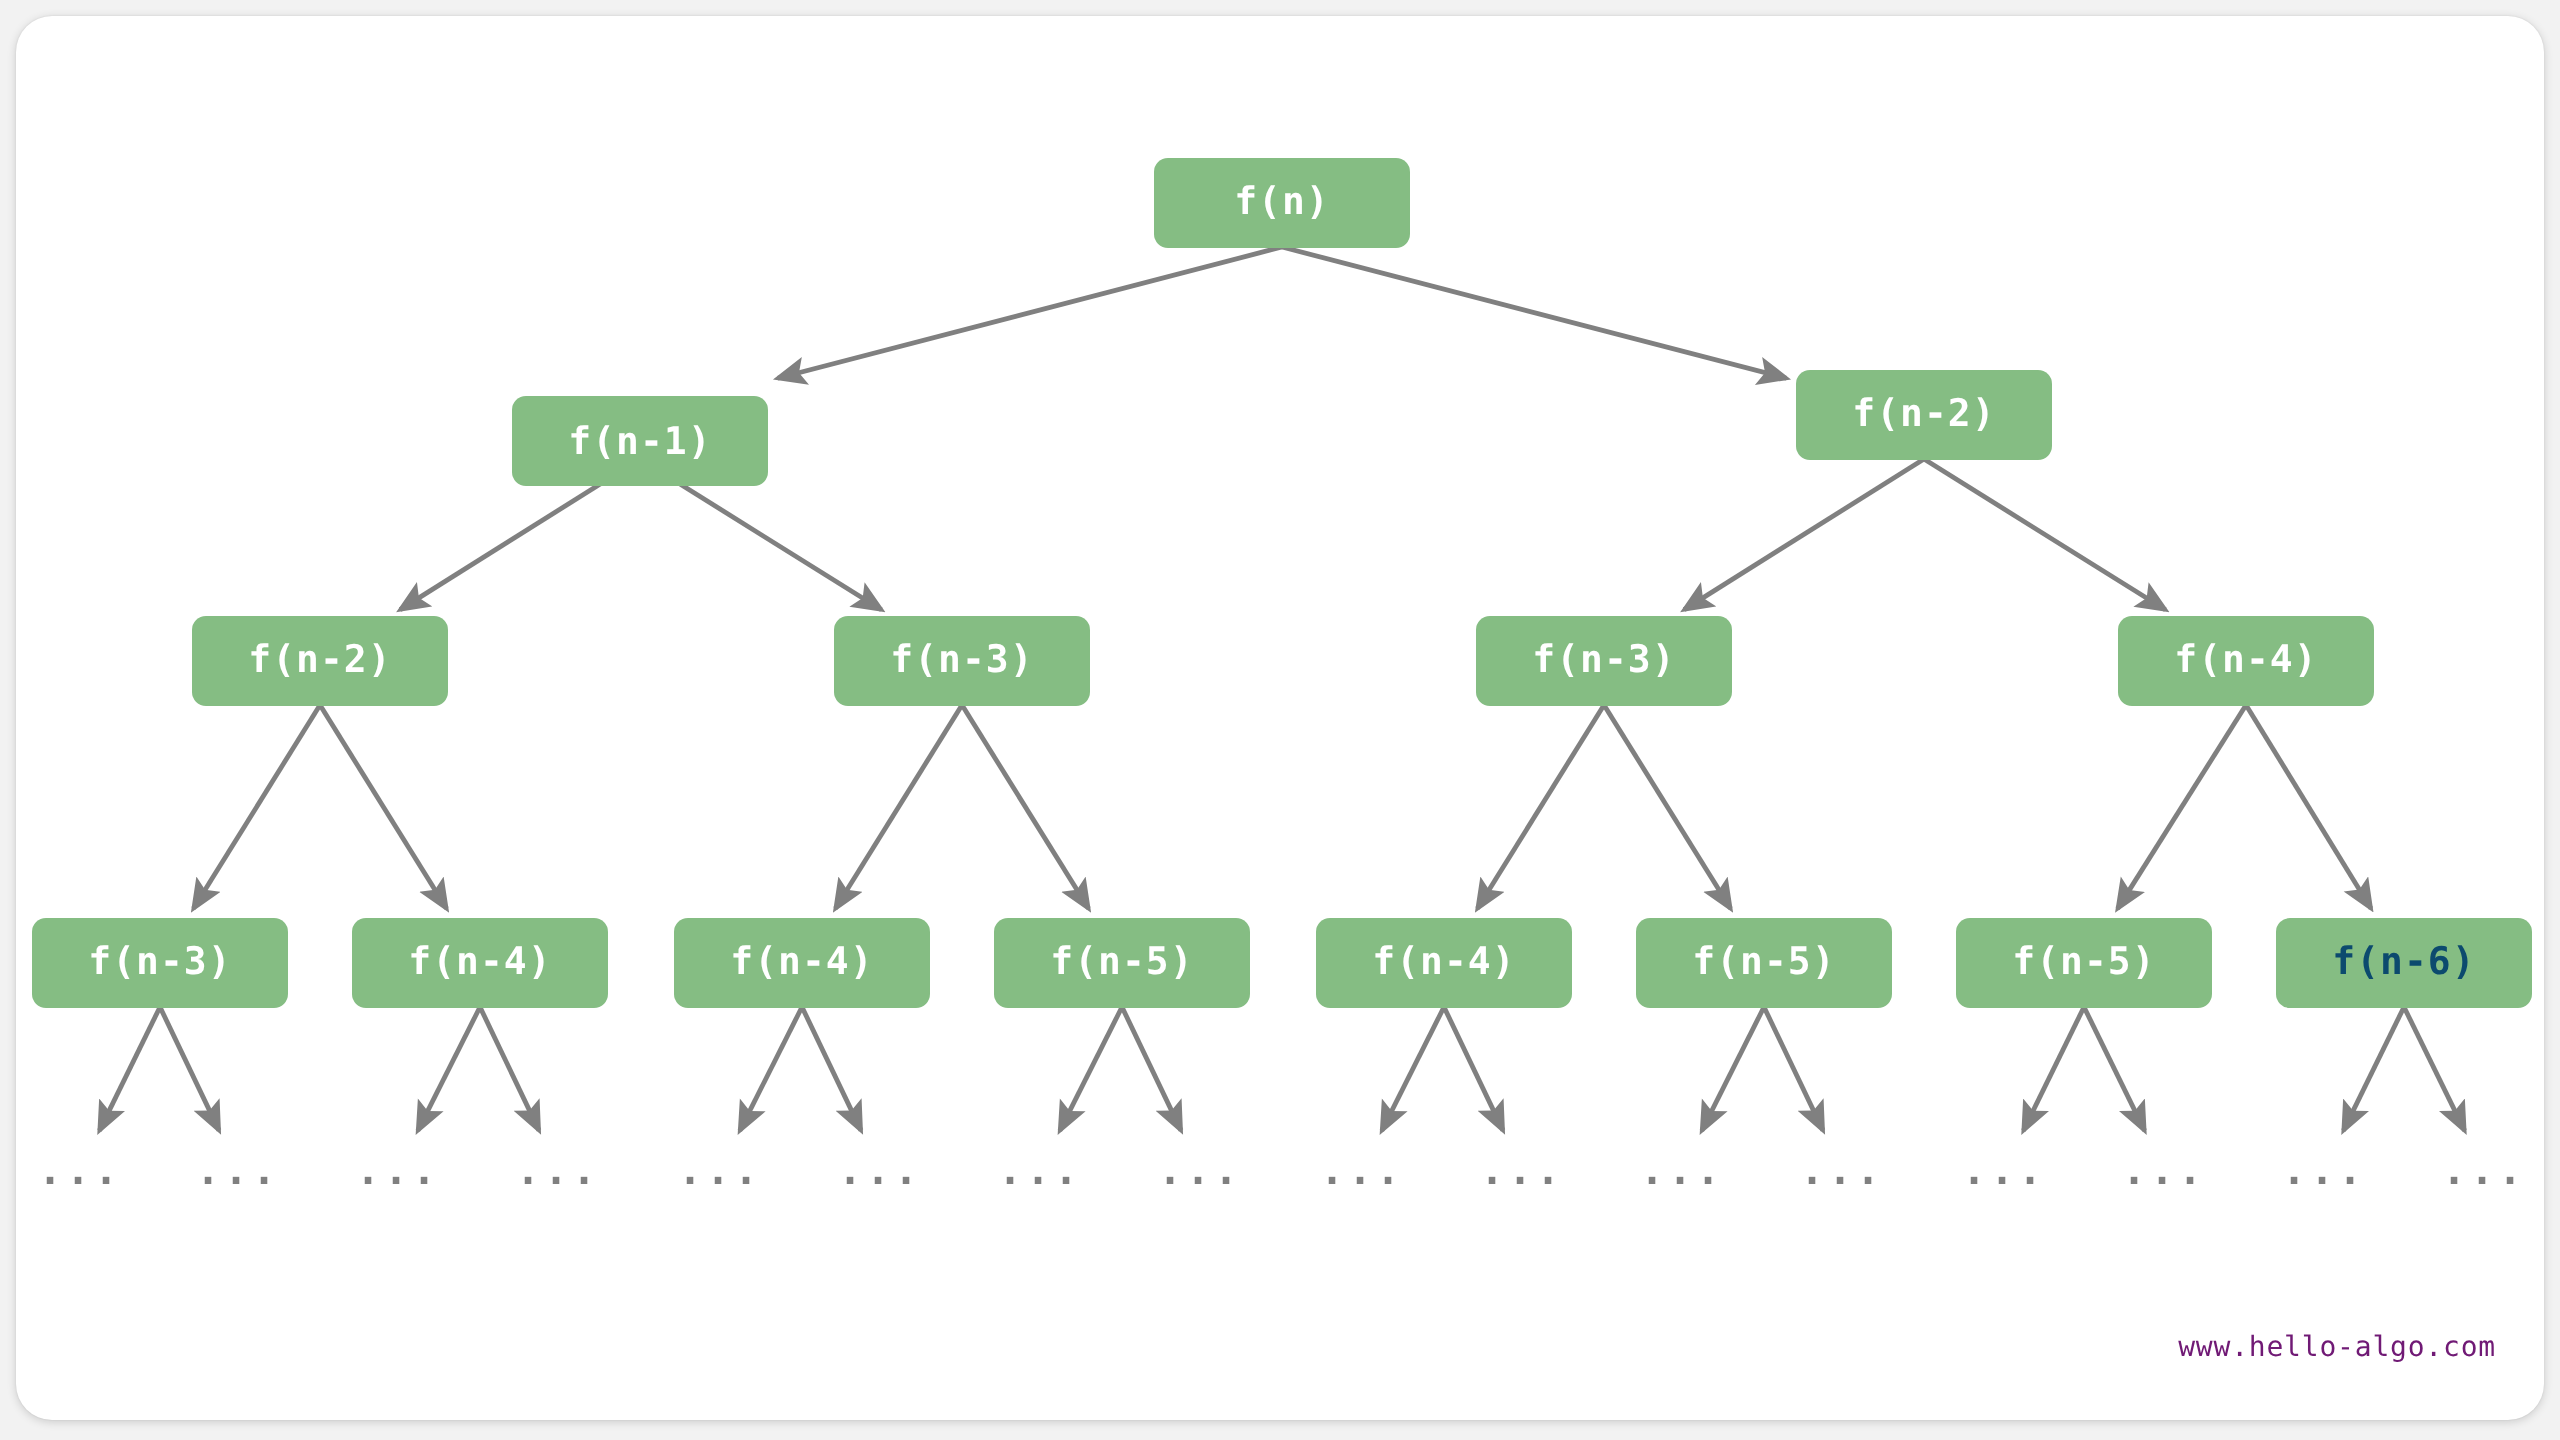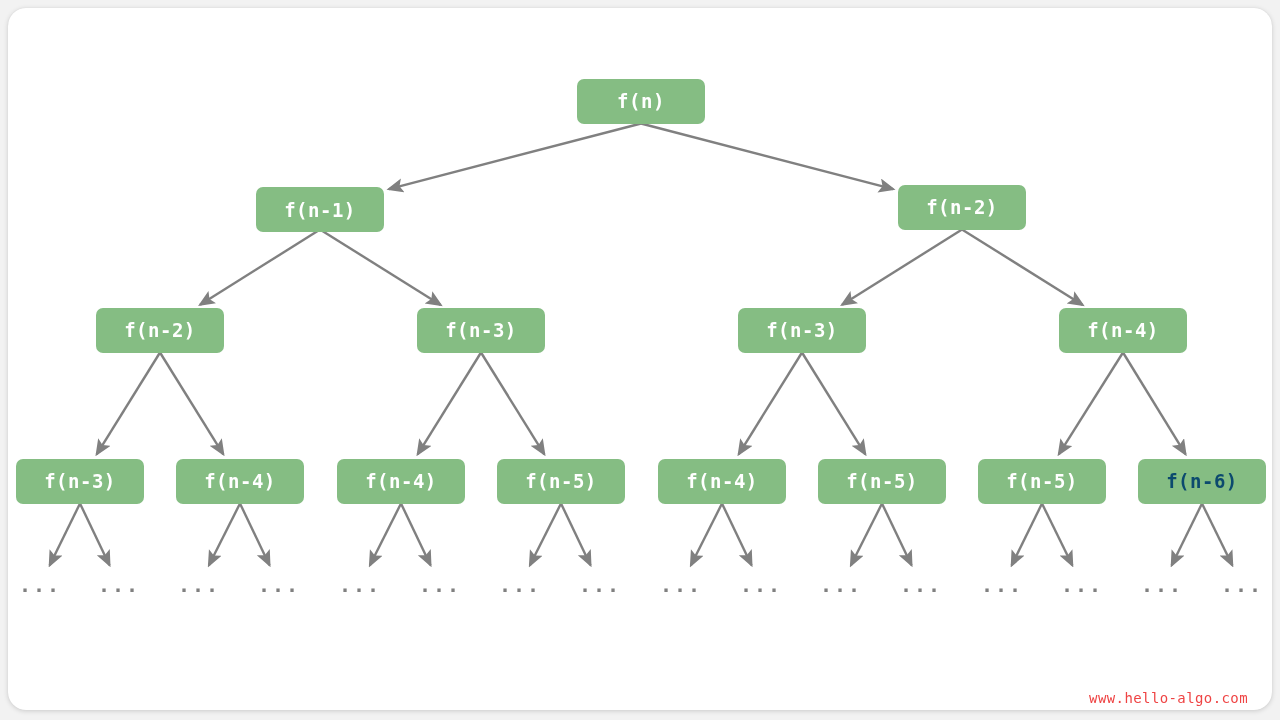--- a/index.html
+++ b/index.html
@@ -64,22 +64,22 @@
     font-size: 20px;
     font-weight: bold;
     letter-spacing: 2px;
     line-height: 1;
     transform: translate(-50%, -50%);
     user-select: none;
   }
   #watermark {
     position: absolute;
     right: 24px;
-    bottom: 4px;
-    color: #ef4444;
+    bottom: 28px;
+    color: #701a75;
     font-family: "DejaVu Sans Mono", "Liberation Mono", monospace;
     font-size: 14px;
     letter-spacing: 0.4px;
     user-select: none;
   }
 </style>
 </head>
 <body>
 
 <div id="card">
@@ -120,21 +120,21 @@
           <line x1="882.0" y1="503.5" x2="911.5" y2="565.2" stroke="#808080" stroke-width="2.4" marker-end="url(#arrowhead)"></line>
           <line x1="1042.0" y1="503.5" x2="1011.7" y2="565.3" stroke="#808080" stroke-width="2.4" marker-end="url(#arrowhead)"></line>
           <line x1="1042.0" y1="503.5" x2="1072.3" y2="565.3" stroke="#808080" stroke-width="2.4" marker-end="url(#arrowhead)"></line>
           <line x1="1202.0" y1="503.5" x2="1171.7" y2="565.3" stroke="#808080" stroke-width="2.4" marker-end="url(#arrowhead)"></line>
           <line x1="1202.0" y1="503.5" x2="1232.3" y2="565.3" stroke="#808080" stroke-width="2.4" marker-end="url(#arrowhead)"></line>
         </g>
     </svg>
 
     <div id="node-layer">
         <div class="node root" style="left: 577px; top: 78.5px; width: 128px; height: 45px; background: rgb(133, 189, 131); color: rgb(255, 255, 255);">f(n)</div>
-        <div class="node" style="left: 256px; top: 187px; width: 128px; height: 45px; background: rgb(133, 189, 131); color: rgb(255, 255, 255); text-align: right;">f(n-1)</div>
+        <div class="node" style="left: 256px; top: 198px; width: 128px; height: 45px; background: rgb(133, 189, 131); color: rgb(255, 255, 255); text-align: right;">f(n-1)</div>
         <div class="node" style="left: 898px; top: 184.5px; width: 128px; height: 45px; background: rgb(133, 189, 131); color: rgb(255, 255, 255);">f(n-2)</div>
         <div class="node" style="left: 96px; top: 307.5px; width: 128px; height: 45px; background: rgb(133, 189, 131); color: rgb(255, 255, 255);">f(n-2)</div>
         <div class="node" style="left: 417px; top: 307.5px; width: 128px; height: 45px; background: rgb(133, 189, 131); color: rgb(255, 255, 255);">f(n-3)</div>
         <div class="node" style="left: 738px; top: 307.5px; width: 128px; height: 45px; background: rgb(133, 189, 131); color: rgb(255, 255, 255);">f(n-3)</div>
         <div class="node" style="left: 1059px; top: 307.5px; width: 128px; height: 45px; background: rgb(133, 189, 131); color: rgb(255, 255, 255);">f(n-4)</div>
         <div class="node" style="left: 16px; top: 458.5px; width: 128px; height: 45px; background: rgb(133, 189, 131); color: rgb(255, 255, 255);">f(n-3)</div>
         <div class="node" style="left: 176px; top: 458.5px; width: 128px; height: 45px; background: rgb(133, 189, 131); color: rgb(255, 255, 255);">f(n-4)</div>
         <div class="node" style="left: 337px; top: 458.5px; width: 128px; height: 45px; background: rgb(133, 189, 131); color: rgb(255, 255, 255);">f(n-4)</div>
         <div class="node" style="left: 497px; top: 458.5px; width: 128px; height: 45px; background: rgb(133, 189, 131); color: rgb(255, 255, 255);">f(n-5)</div>
         <div class="node" style="left: 658px; top: 458.5px; width: 128px; height: 45px; background: rgb(133, 189, 131); color: rgb(255, 255, 255);">f(n-4)</div>

